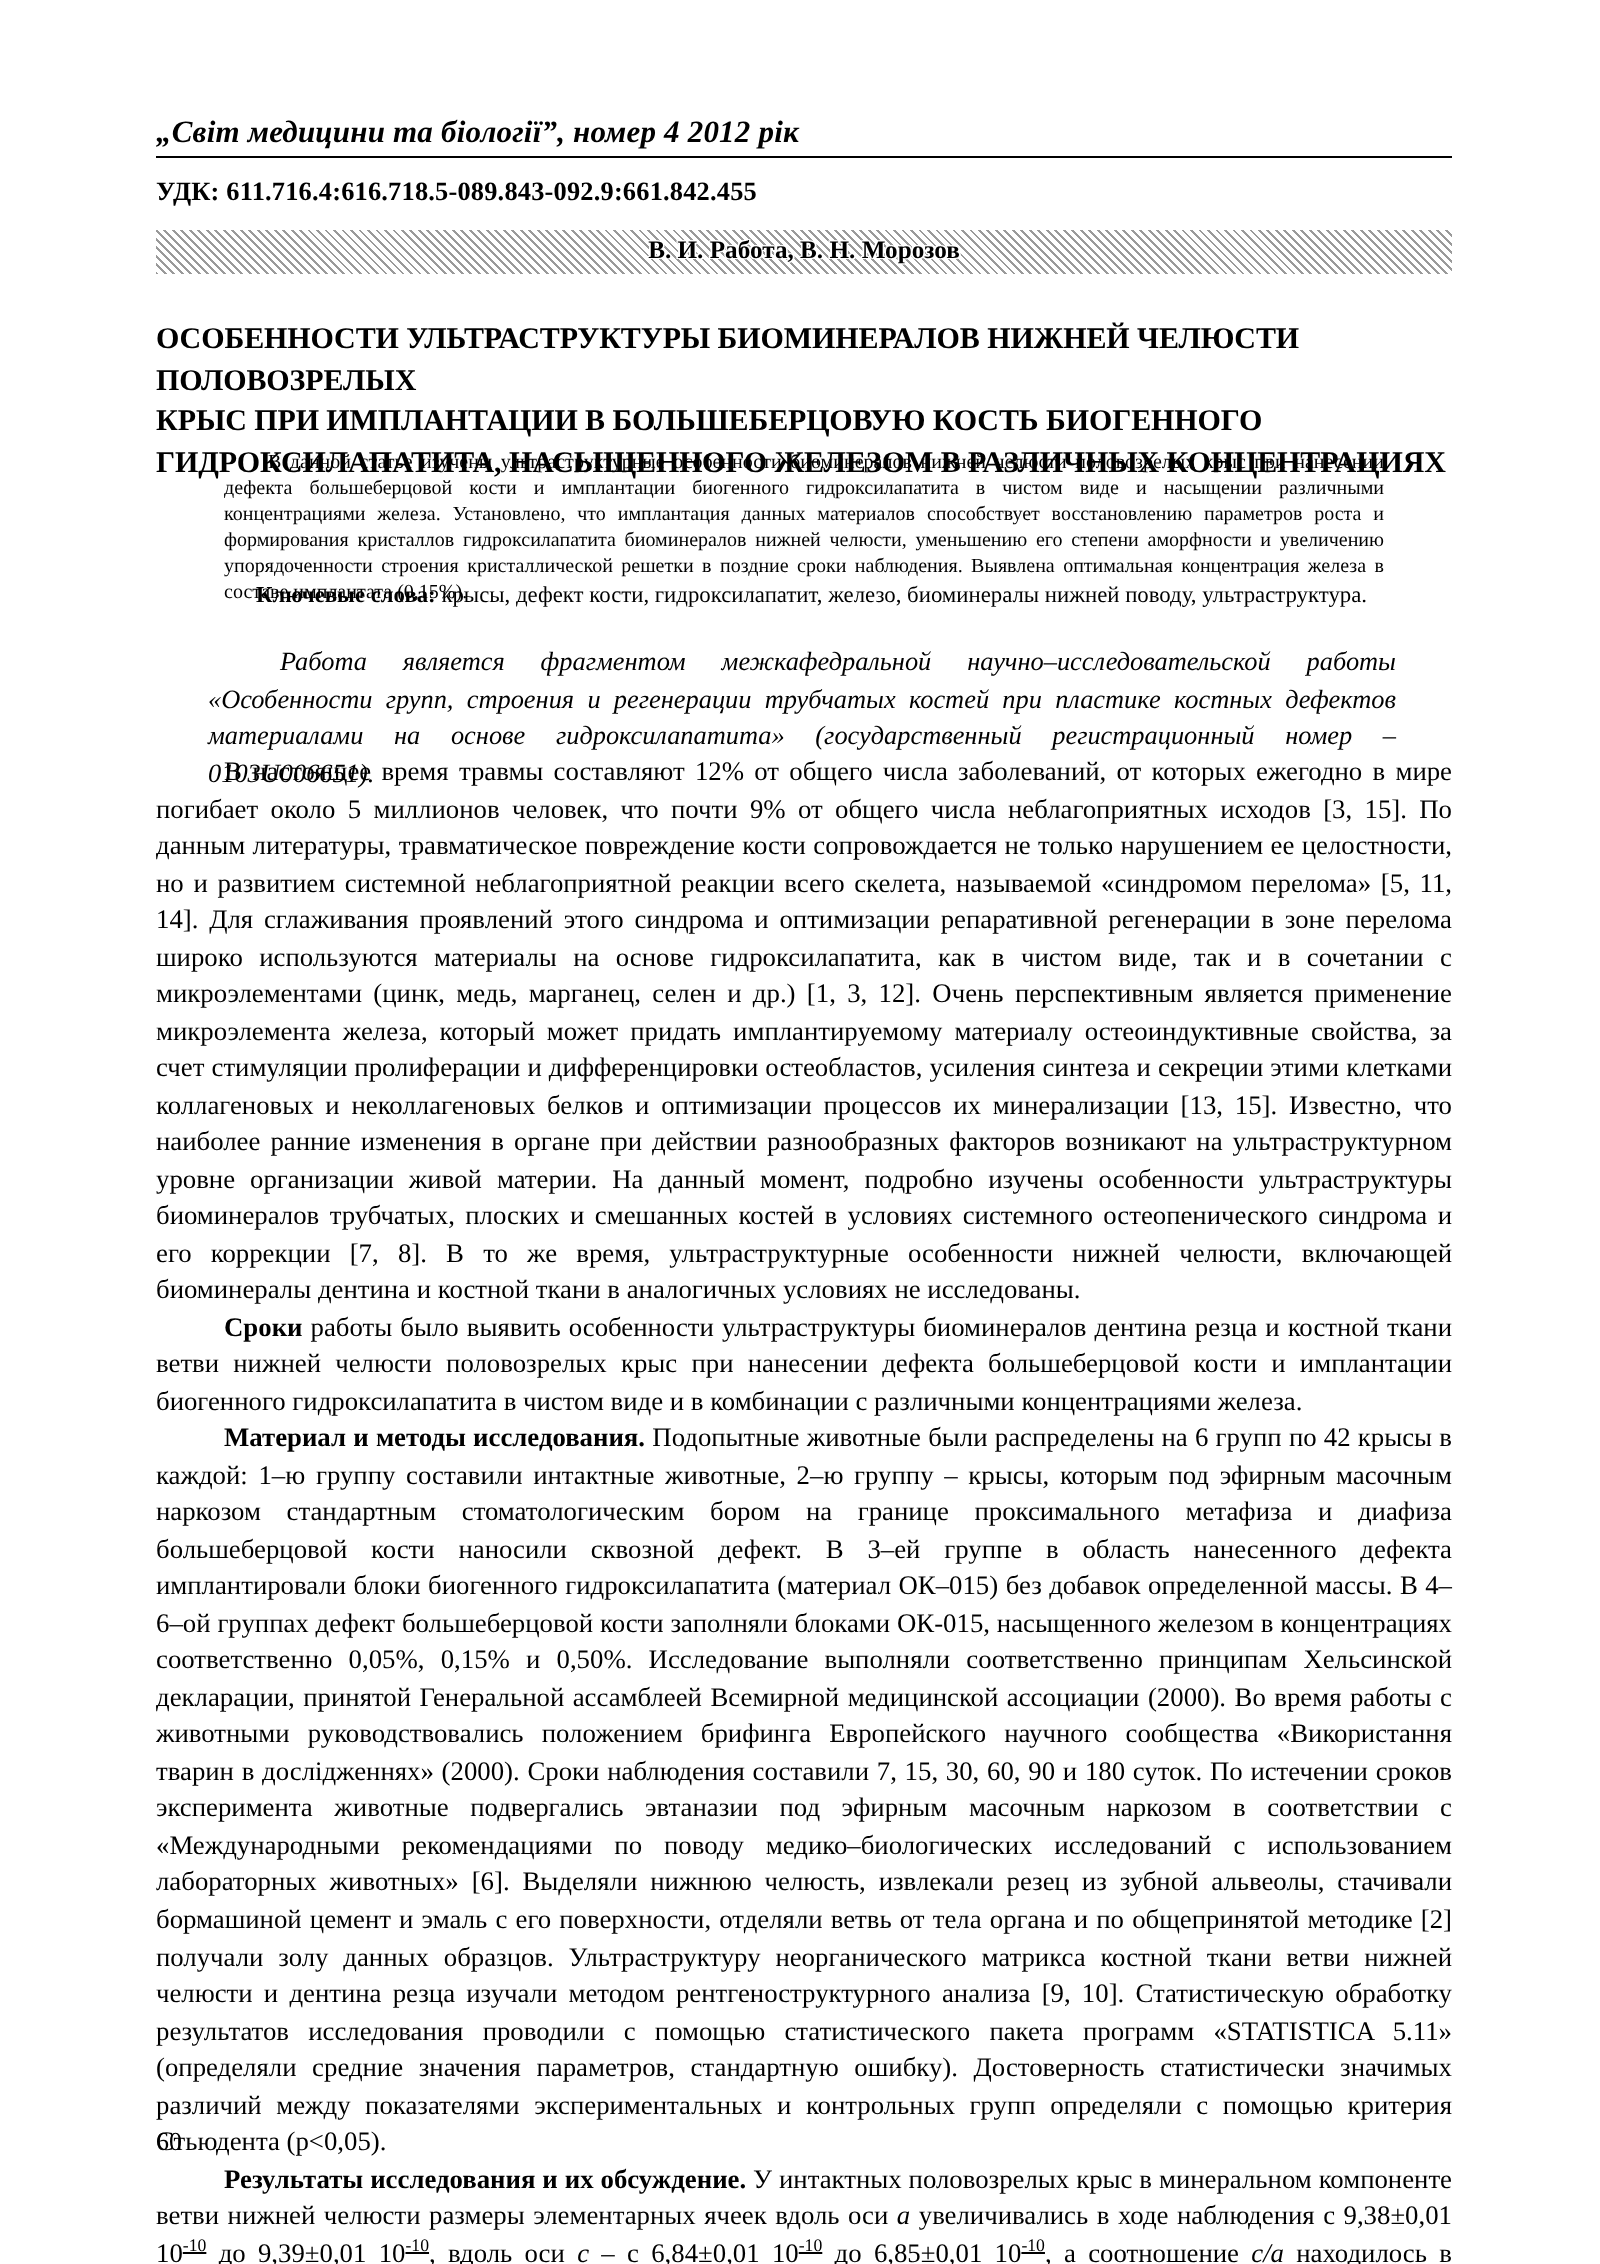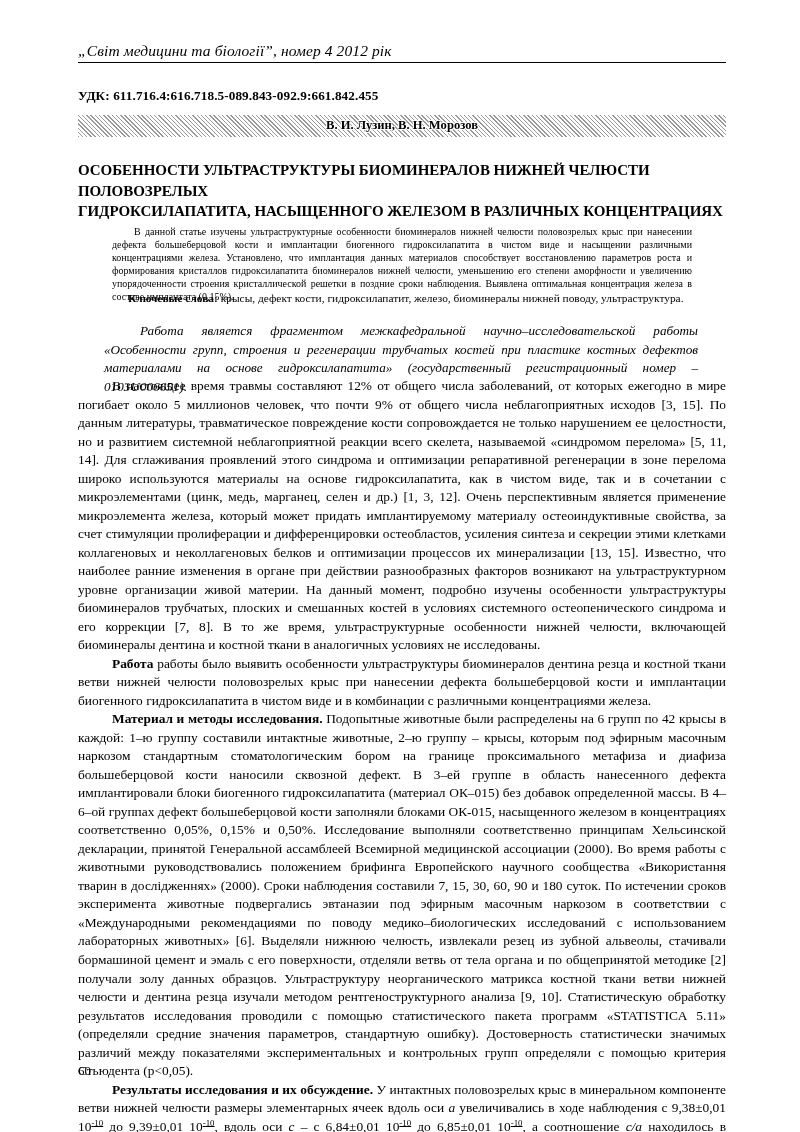--- a/index.html
+++ b/index.html
@@ -28,25 +28,26 @@
   
   .runhead {
     position: absolute;
     left: 78px;
     top: 42px;
     width: 648px;
   }
   .runhead-text {
     font-family: "Liberation Serif", "DejaVu Serif", serif;
     font-style: italic;
-    font-weight: normal;
+    font-weight: bold;
     font-size: 15.5px;
     letter-spacing: 0.1px;
     line-height: 1.15;
     white-space: nowrap;
+    margin-top: 16px;
   }
   .runhead-rule {
     margin-top: 2px;
     border-bottom: 1.6px solid #000;
     width: 100%;
   }
 
   
   .udc {
     position: absolute;
@@ -180,45 +181,46 @@
 <div class="page">
 
   <div class="runhead">
     <div class="runhead-text">„Світ медицини та біології”, номер 4 2012 рік</div>
     <div class="runhead-rule"></div>
   </div>
 
   <div class="udc">УДК: 611.716.4:616.718.5-089.843-092.9:661.842.455</div>
 
   <div class="authorband">
-    <div class="line">В. И. Лузин, В. Н. Морозов</div>
+    <div class="line">В. И. Работа, В. Н. Морозов</div>
   </div>
 
   <div class="title">
     <div>ОСОБЕННОСТИ УЛЬТРАСТРУКТУРЫ БИОМИНЕРАЛОВ НИЖНЕЙ ЧЕЛЮСТИ ПОЛОВОЗРЕЛЫХ</div>
+    <div>КРЫС ПРИ ИМПЛАНТАЦИИ В БОЛЬШЕБЕРЦОВУЮ КОСТЬ БИОГЕННОГО</div>
     <div>ГИДРОКСИЛАПАТИТА, НАСЫЩЕННОГО ЖЕЛЕЗОМ В РАЗЛИЧНЫХ КОНЦЕНТРАЦИЯХ</div>
   </div>
 
   <div class="abstract">В данной статье изучены ультраструктурные особенности биоминералов нижней челюсти половозрелых крыс при нанесении дефекта большеберцовой кости и имплантации биогенного гидроксилапатита в чистом виде и насыщении различными концентрациями железа. Установлено, что имплантация данных материалов способствует восстановлению параметров роста и формирования кристаллов гидроксилапатита биоминералов нижней челюсти, уменьшению его степени аморфности и увеличению упорядоченности строения кристаллической решетки в поздние сроки наблюдения. Выявлена оптимальная концентрация железа в составе имплантата (0,15%).</div>
 
   <div class="keywords">
     <b>Ключевые слова:</b><span> крысы, дефект кости, гидроксилапатит, железо, биоминералы нижней поводу, ультраструктура.</span>
   </div>
 
   <div class="wavy-rule">
     
   </div>
 
   <div class="funding">Работа является фрагментом межкафедральной научно–исследовательской работы «Особенности групп, строения и регенерации трубчатых костей при пластике костных дефектов материалами на основе гидроксилапатита» (государственный регистрационный номер – 0103U006651).</div>
 
   <div class="body-text">
 
     <p>В настоящее время травмы составляют 12% от общего числа заболеваний, от которых ежегодно в мире погибает около 5 миллионов человек, что почти 9% от общего числа неблагоприятных исходов [3, 15]. По данным литературы, травматическое повреждение кости сопровождается не только нарушением ее целостности, но и развитием системной неблагоприятной реакции всего скелета, называемой «синдромом перелома» [5, 11, 14]. Для сглаживания проявлений этого синдрома и оптимизации репаративной регенерации в зоне перелома широко используются материалы на основе гидроксилапатита, как в чистом виде, так и в сочетании с микроэлементами (цинк, медь, марганец, селен и др.) [1, 3, 12]. Очень перспективным является применение микроэлемента железа, который может придать имплантируемому материалу остеоиндуктивные свойства, за счет стимуляции пролиферации и дифференцировки остеобластов, усиления синтеза и секреции этими клетками коллагеновых и неколлагеновых белков и оптимизации процессов их минерализации [13, 15]. Известно, что наиболее ранние изменения в органе при действии разнообразных факторов возникают на ультраструктурном уровне организации живой материи. На данный момент, подробно изучены особенности ультраструктуры биоминералов трубчатых, плоских и смешанных костей в условиях системного остеопенического синдрома и его коррекции [7, 8]. В то же время, ультраструктурные особенности нижней челюсти, включающей биоминералы дентина и костной ткани в аналогичных условиях не исследованы.</p>
 
-    <p><b>Работа</b><span> работы было выявить особенности ультраструктуры биоминералов дентина резца и костной ткани ветви нижней челюсти половозрелых крыс при нанесении дефекта большеберцовой кости и имплантации биогенного гидроксилапатита в чистом виде и в комбинации с различными концентрациями железа.</span></p>
+    <p><b>Сроки</b><span> работы было выявить особенности ультраструктуры биоминералов дентина резца и костной ткани ветви нижней челюсти половозрелых крыс при нанесении дефекта большеберцовой кости и имплантации биогенного гидроксилапатита в чистом виде и в комбинации с различными концентрациями железа.</span></p>
 
     <p><b>Материал и методы исследования.</b><span> Подопытные животные были распределены на 6 групп по 42 крысы в каждой: 1–ю группу составили интактные животные, 2–ю группу – крысы, которым под эфирным масочным наркозом стандартным стоматологическим бором на границе проксимального метафиза и диафиза большеберцовой кости наносили сквозной дефект. В 3–ей группе в область нанесенного дефекта имплантировали блоки биогенного гидроксилапатита (материал ОК–015) без добавок определенной массы. В 4–6–ой группах дефект большеберцовой кости заполняли блоками ОК-015, насыщенного железом в концентрациях соответственно 0,05%, 0,15% и 0,50%. Исследование выполняли соответственно принципам Хельсинской декларации, принятой Генеральной ассамблеей Всемирной медицинской ассоциации (2000). Во время работы с животными руководствовались положением брифинга Европейского научного сообщества «Використання тварин в дослідженнях» (2000). Сроки наблюдения составили 7, 15, 30, 60, 90 и 180 суток. По истечении сроков эксперимента животные подвергались эвтаназии под эфирным масочным наркозом в соответствии с «Международными рекомендациями по поводу медико–биологических исследований с использованием лабораторных животных» [6]. Выделяли нижнюю челюсть, извлекали резец из зубной альвеолы, стачивали бормашиной цемент и эмаль с его поверхности, отделяли ветвь от тела органа и по общепринятой методике [2] получали золу данных образцов. Ультраструктуру неорганического матрикса костной ткани ветви нижней челюсти и дентина резца изучали методом рентгеноструктурного анализа [9, 10]. Статистическую обработку результатов исследования проводили с помощью статистического пакета программ «STATISTICA 5.11» (определяли средние значения параметров, стандартную ошибку). Достоверность статистически значимых различий между показателями экспериментальных и контрольных групп определяли с помощью критерия Стьюдента (p&lt;0,05).</span></p>
 
     <p><b>Результаты исследования и их обсуждение.</b><span> У интактных половозрелых крыс в минеральном компоненте ветви нижней челюсти размеры элементарных ячеек вдоль оси </span><i>a</i><span> увеличивались в ходе наблюдения с 9,38±0,01 10</span><sup>-10</sup><span> до 9,39±0,01 10</span><sup>-10</sup><span>, вдоль оси </span><i>c</i><span> – с 6,84±0,01 10</span><sup>-10</sup><span> до 6,85±0,01 10</span><sup>-10</sup><span>, а соотношение </span><i>c/a</i><span> находилось в пределах 72,93±0,06 10</span></p>
 
   </div>
 
   <div class="pagenum">60</div>
 
 </div>

